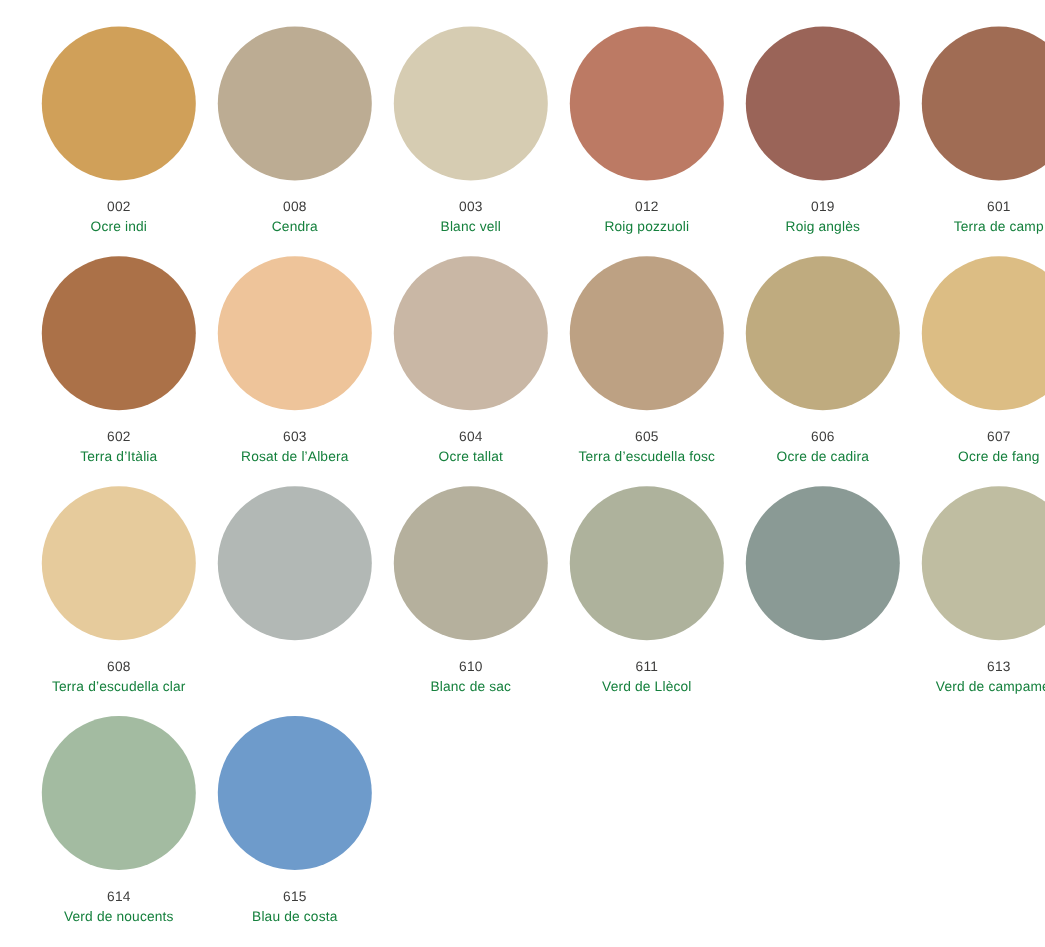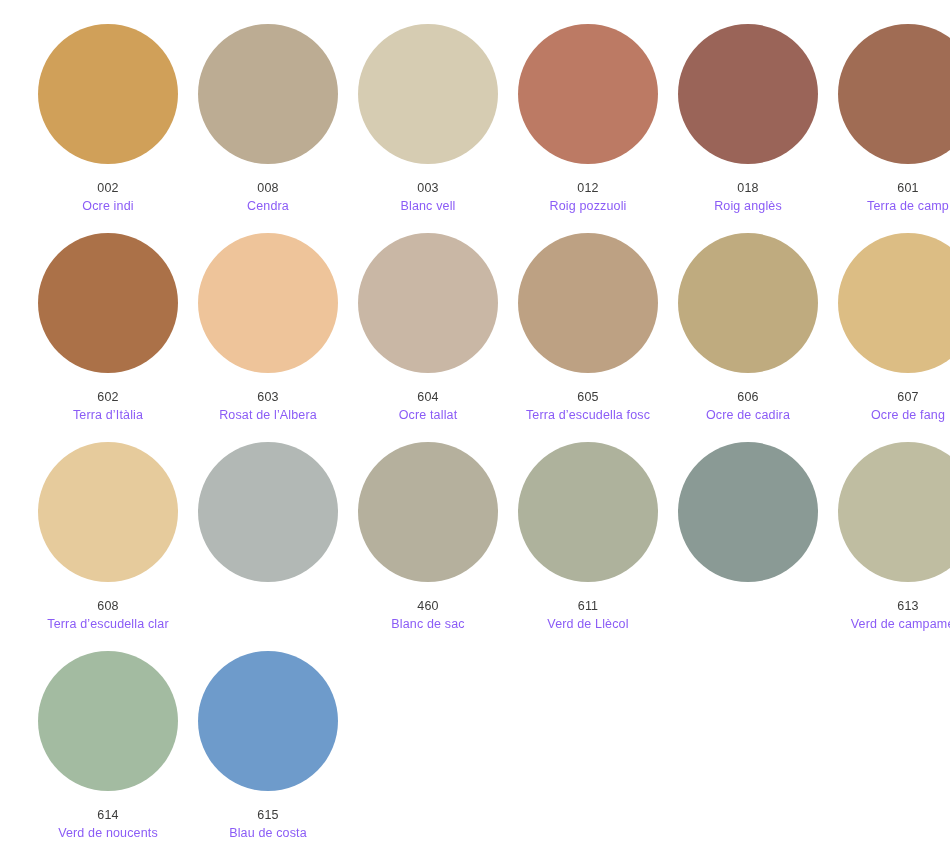--- a/index.html
+++ b/index.html
@@ -48,21 +48,21 @@
     display: block;
     font-size: 12.5px;
     letter-spacing: 0.15px;
     color: #3c3c3b;
     white-space: nowrap;
   }
   .swatch-name {
     display: block;
     font-size: 12.5px;
     letter-spacing: 0.15px;
-    color: #8b5cf6;
+    color: #15803d;
     white-space: nowrap;
   }
 </style>
 </head>
 <body>
 
 <main id="palette-grid">
     <div class="swatch-cell">
       <div class="swatch-disc" style="background: rgb(208, 160, 89);"></div>
       <div class="swatch-labels">
@@ -87,21 +87,21 @@
     <div class="swatch-cell">
       <div class="swatch-disc" style="background: rgb(188, 122, 100);"></div>
       <div class="swatch-labels">
         <span class="swatch-code">012</span>
         <span class="swatch-name">Roig pozzuoli</span>
       </div>
     </div>
     <div class="swatch-cell">
       <div class="swatch-disc" style="background: rgb(154, 100, 88);"></div>
       <div class="swatch-labels">
-        <span class="swatch-code">018</span>
+        <span class="swatch-code">019</span>
         <span class="swatch-name">Roig anglès</span>
       </div>
     </div>
     <div class="swatch-cell">
       <div class="swatch-disc" style="background: rgb(160, 108, 84);"></div>
       <div class="swatch-labels">
         <span class="swatch-code">601</span>
         <span class="swatch-name">Terra de camp</span>
       </div>
     </div>
@@ -153,21 +153,21 @@
         <span class="swatch-code">608</span>
         <span class="swatch-name">Terra d’escudella clar</span>
       </div>
     </div>
     <div class="swatch-cell">
       <div class="swatch-disc" style="background: rgb(178, 184, 181);"></div>
     </div>
     <div class="swatch-cell">
       <div class="swatch-disc" style="background: rgb(181, 176, 157);"></div>
       <div class="swatch-labels">
-        <span class="swatch-code">460</span>
+        <span class="swatch-code">610</span>
         <span class="swatch-name">Blanc de sac</span>
       </div>
     </div>
     <div class="swatch-cell">
       <div class="swatch-disc" style="background: rgb(174, 178, 156);"></div>
       <div class="swatch-labels">
         <span class="swatch-code">611</span>
         <span class="swatch-name">Verd de Llècol</span>
       </div>
     </div>

